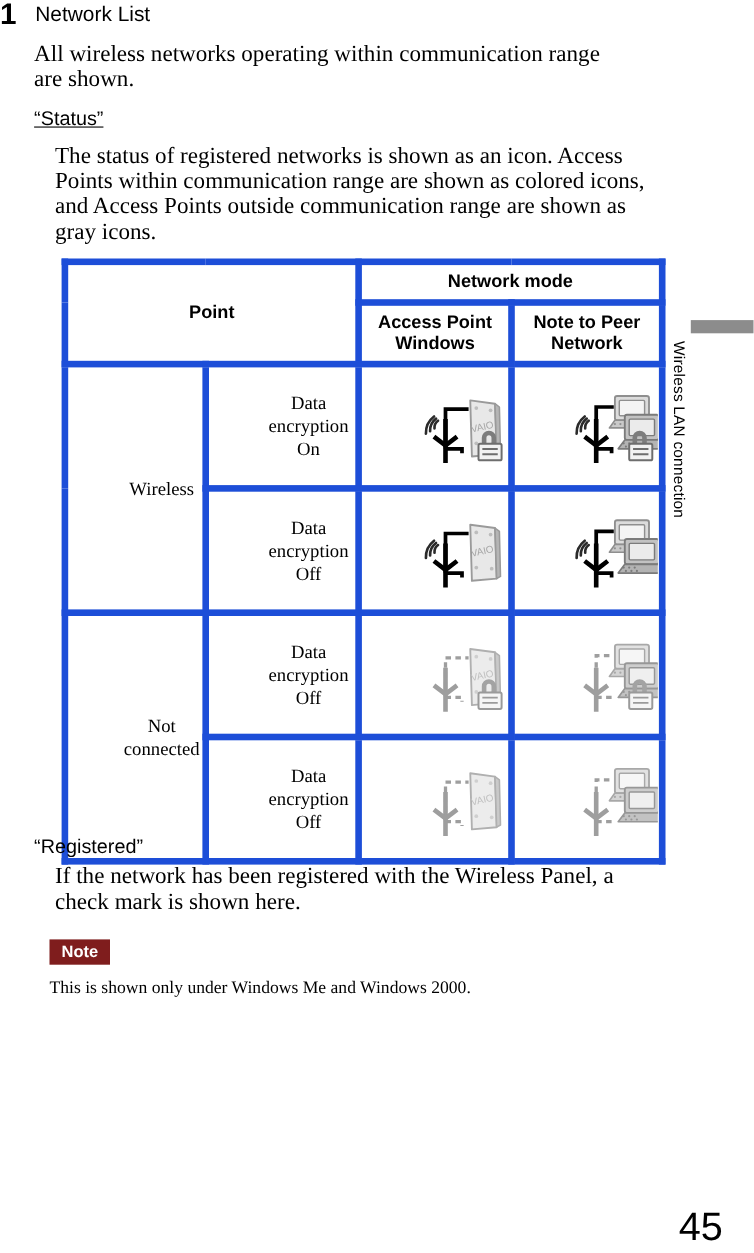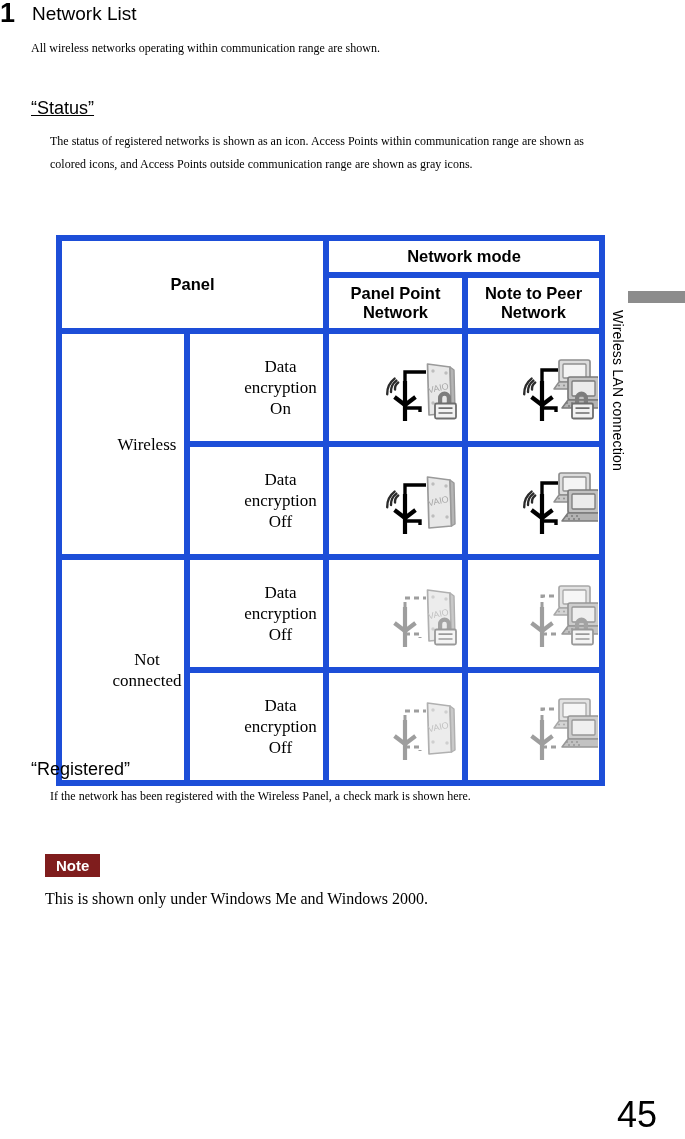--- a/index.html
+++ b/index.html
@@ -41,21 +41,21 @@
     top: 2px;
     font-family: "Liberation Sans", sans-serif;
     font-size: 19px;
     line-height: 24px;
   }
 
   
   .para {
     position: absolute;
     font-family: "Liberation Serif", serif;
-    font-size: 12px;
+    font-size: 21px;
     line-height: 23px;
   }
   #intro-paragraph {
     left: 31px;
     top: 37px;
     width: 540px;
   }
 
   .subhead {
     position: absolute;
@@ -191,25 +191,25 @@
 
 <table id="status-table">
   <colgroup>
     <col class="cell-status-label">
     <col class="col-encrypt">
     <col class="col-ap">
     <col class="col-p2p">
   </colgroup>
   <thead>
     <tr>
-      <th rowspan="2" colspan="2">Panel</th>
+      <th rowspan="2" colspan="2">Point</th>
       <th colspan="2" style="height:31px;">Network mode</th>
     </tr>
     <tr>
-      <th style="height:50px;">Panel Point Network</th>
+      <th style="height:50px;">Access Point Windows</th>
       <th style="height:50px;">Note to Peer Network</th>
     </tr>
   </thead>
   <tbody>
 
     <tr>
       <td rowspan="2">Wireless</td>
       <td class="cell-encrypt-label">Data encryption On</td>
       <td class="icon-cell">
         <svg class="net-icon" width="78" height="74" viewBox="0 0 78 74">

